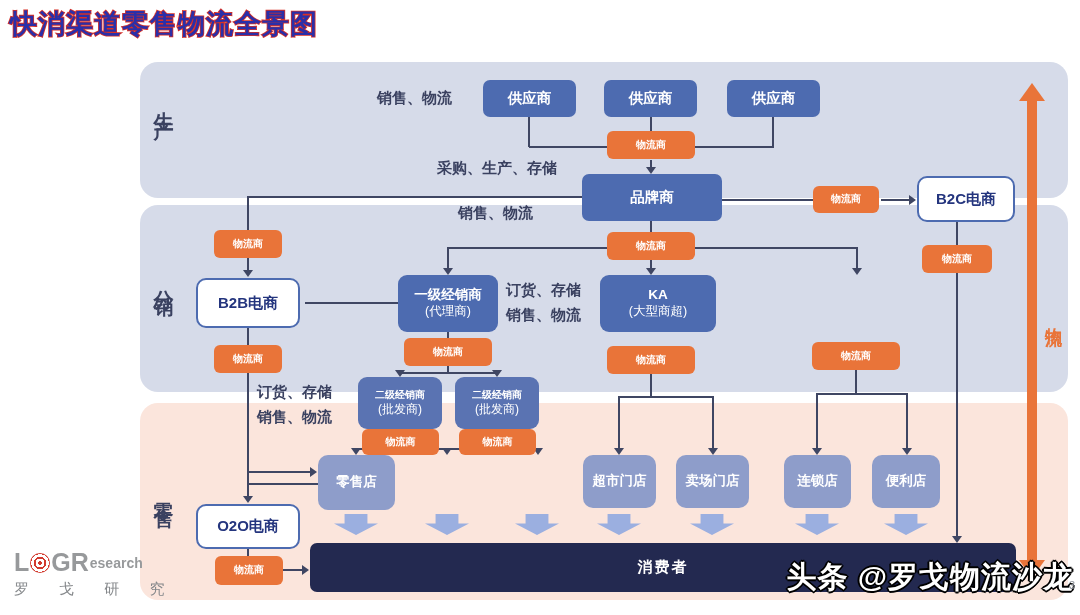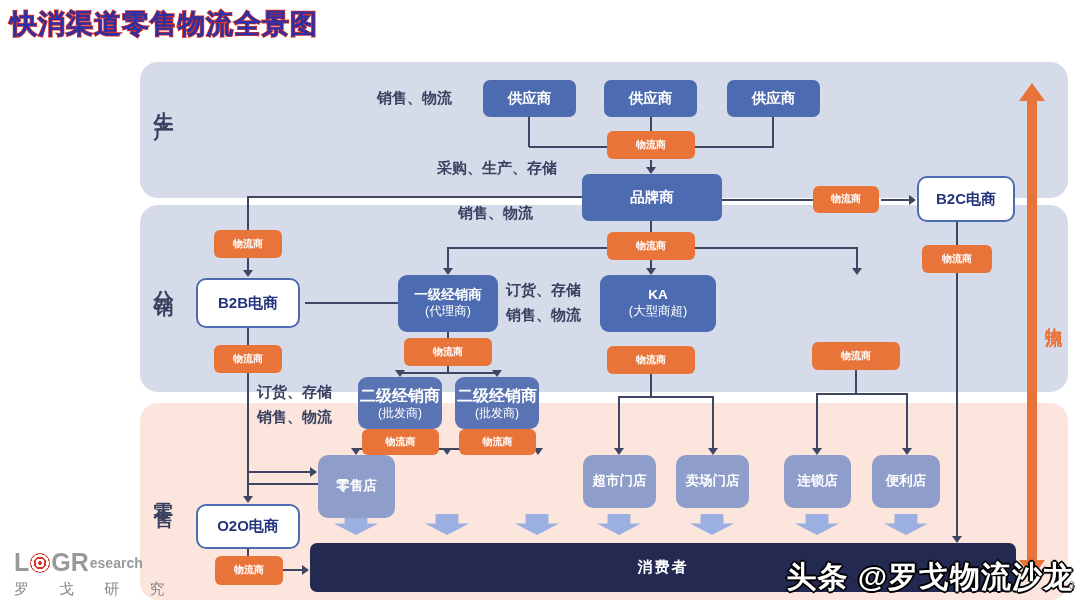--- a/index.html
+++ b/index.html
@@ -13,21 +13,21 @@
   .stage-label{position:absolute;writing-mode:vertical-rl;text-orientation:upright;
     letter-spacing:7px;font-size:20px;font-weight:700;color:#3a4160;z-index:3;}
   .annot{position:absolute;font-size:15px;color:#3a4160;font-weight:600;white-space:nowrap;z-index:3;}
   .node{position:absolute;display:flex;flex-direction:column;align-items:center;justify-content:center;
     color:#fff;text-align:center;z-index:3;line-height:1.25;box-sizing:border-box;}
   .blue{background:#4d6bb0;border-radius:7px;font-size:14.5px;font-weight:600;}
   .blue2{background:#4d6bb0;border-radius:9px;}
   .blue2 .l1{font-weight:700;font-size:13.5px;}
   .blue2 .l2{font-size:12.5px;}
   .tier2{background:#5a73b2;border-radius:9px;}
-  .tier2 .l1{font-weight:700;font-size:16px;}
+  .tier2 .l1{font-weight:700;font-size:10px;}
   .tier2 .l2{font-size:12px;}
   .orange{background:#e97439;border-radius:6px;font-size:10px;font-weight:600;}
   .white{background:#fff;border:2px solid #4d6bb0;border-radius:10px;color:#24357e;
     font-weight:800;font-size:15px;}
   .store{background:#8e9dca;border-radius:10px;font-size:13.5px;font-weight:600;}
   .consumer{background:#232950;border-radius:7px;font-size:15px;font-weight:600;letter-spacing:2px;}
   .ln{position:absolute;background:#3f4663;z-index:2;}
   .arr{position:absolute;width:0;height:0;z-index:2;}
   .chev{position:absolute;width:44px;height:21px;background:#9bafe0;z-index:1;
     clip-path:polygon(24% 0,76% 0,76% 45%,100% 45%,50% 100%,0 45%,24% 45%);}
@@ -219,21 +219,21 @@
     <div class="node tier2" style="left: 455px; top: 377px; width: 84px; height: 52px;">
       <span class="l1">二级经销商</span>
       <span class="l2">(批发商)</span>
     </div>
     <div class="node orange" style="left: 362px; top: 429px; width: 77px; height: 26px;">
       <span class="l1">物流商</span>
     </div>
     <div class="node orange" style="left: 459px; top: 429px; width: 77px; height: 26px;">
       <span class="l1">物流商</span>
     </div>
-    <div class="node store" style="left: 318px; top: 455px; width: 77px; height: 63px;">
+    <div class="node store" style="left: 318px; top: 455px; width: 77px; height: 55px;">
       <span class="l1">零售店</span>
     </div>
     <div class="node store" style="left: 583px; top: 455px; width: 73px; height: 53px;">
       <span class="l1">超市门店</span>
     </div>
     <div class="node store" style="left: 676px; top: 455px; width: 73px; height: 53px;">
       <span class="l1">卖场门店</span>
     </div>
     <div class="node store" style="left: 784px; top: 455px; width: 67px; height: 53px;">
       <span class="l1">连锁店</span>

